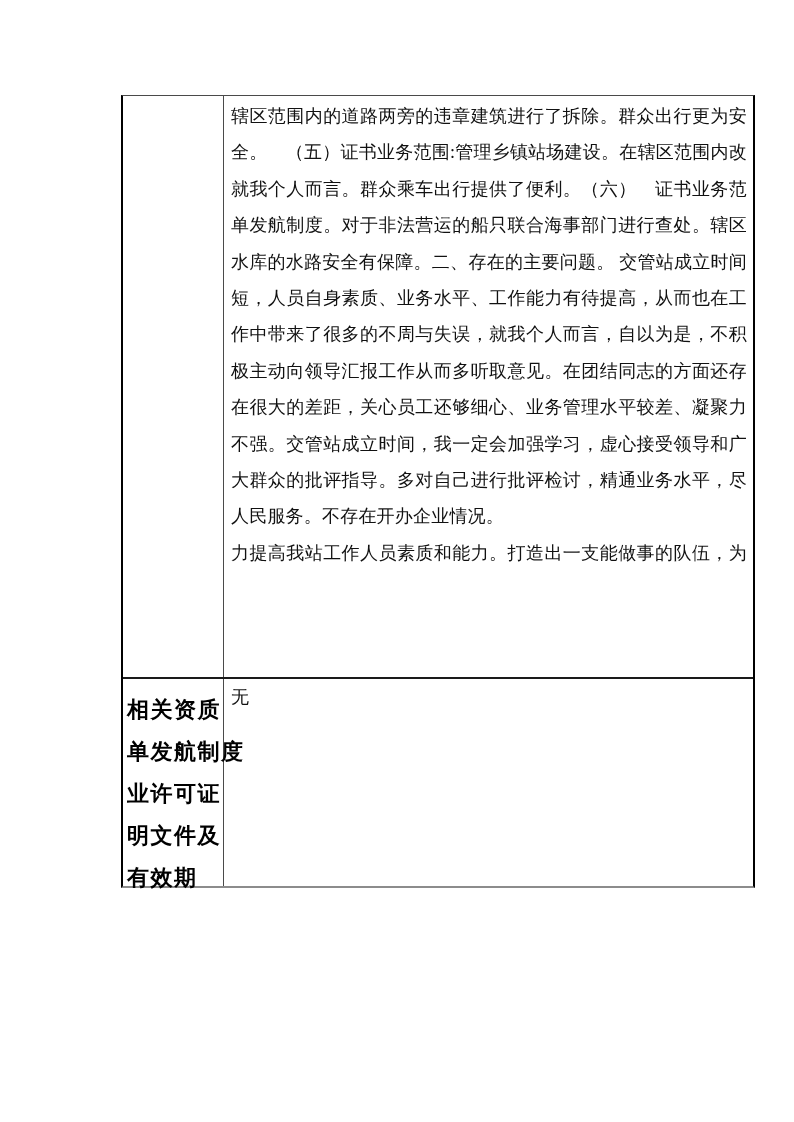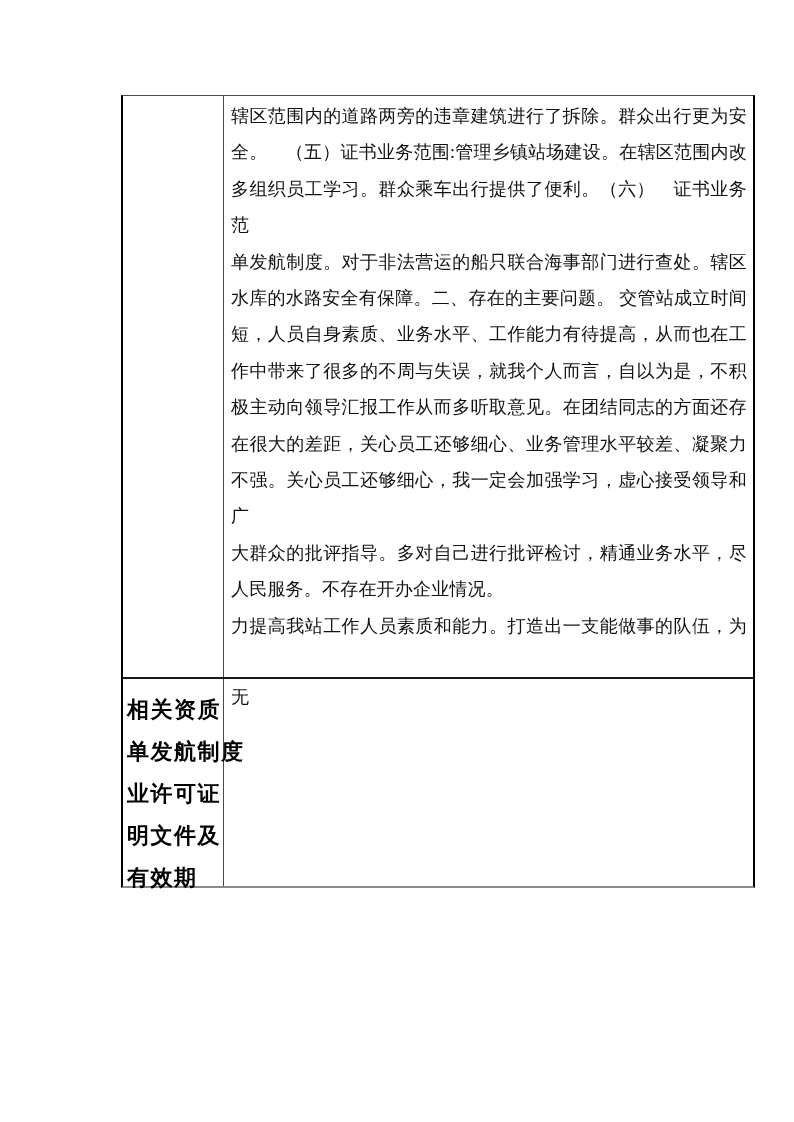--- a/index.html
+++ b/index.html
@@ -90,28 +90,28 @@
 <body>
 
 <div class="page">
   <div class="doc-table">
 
     <div class="row row-1">
       <div class="cell-left"></div>
       <div class="cell-right">
         <div class="body-line">辖区范围内的道路两旁的违章建筑进行了拆除。群众出行更为安</div>
         <div class="body-line">全。　（五）证书业务范围:管理乡镇站场建设。在辖区范围内改</div>
-        <div class="body-line">多组织员工学习。群众乘车出行提供了便利。（六）　证书业务范</div>
+        <div class="body-line">就我个人而言。群众乘车出行提供了便利。（六）　证书业务范</div>
         <div class="body-line">单发航制度。对于非法营运的船只联合海事部门进行查处。辖区</div>
         <div class="body-line">水库的水路安全有保障。二、存在的主要问题。 交管站成立时间</div>
         <div class="body-line">短，人员自身素质、业务水平、工作能力有待提高，从而也在工</div>
         <div class="body-line">作中带来了很多的不周与失误，就我个人而言，自以为是，不积</div>
         <div class="body-line">极主动向领导汇报工作从而多听取意见。在团结同志的方面还存</div>
         <div class="body-line">在很大的差距，关心员工还够细心、业务管理水平较差、凝聚力</div>
-        <div class="body-line">不强。关心员工还够细心，我一定会加强学习，虚心接受领导和广</div>
+        <div class="body-line">不强。交管站成立时间，我一定会加强学习，虚心接受领导和广</div>
         <div class="body-line">大群众的批评指导。多对自己进行批评检讨，精通业务水平，尽</div>
         <div class="body-line last">人民服务。不存在开办企业情况。</div>
         <div class="body-line">力提高我站工作人员素质和能力。打造出一支能做事的队伍，为</div>
       </div>
     </div>
 
     <div class="row row-2">
       <div class="cell-left label-cell">
         <div class="label-line">相关资质</div>
         <div class="label-line">单发航制度</div>

